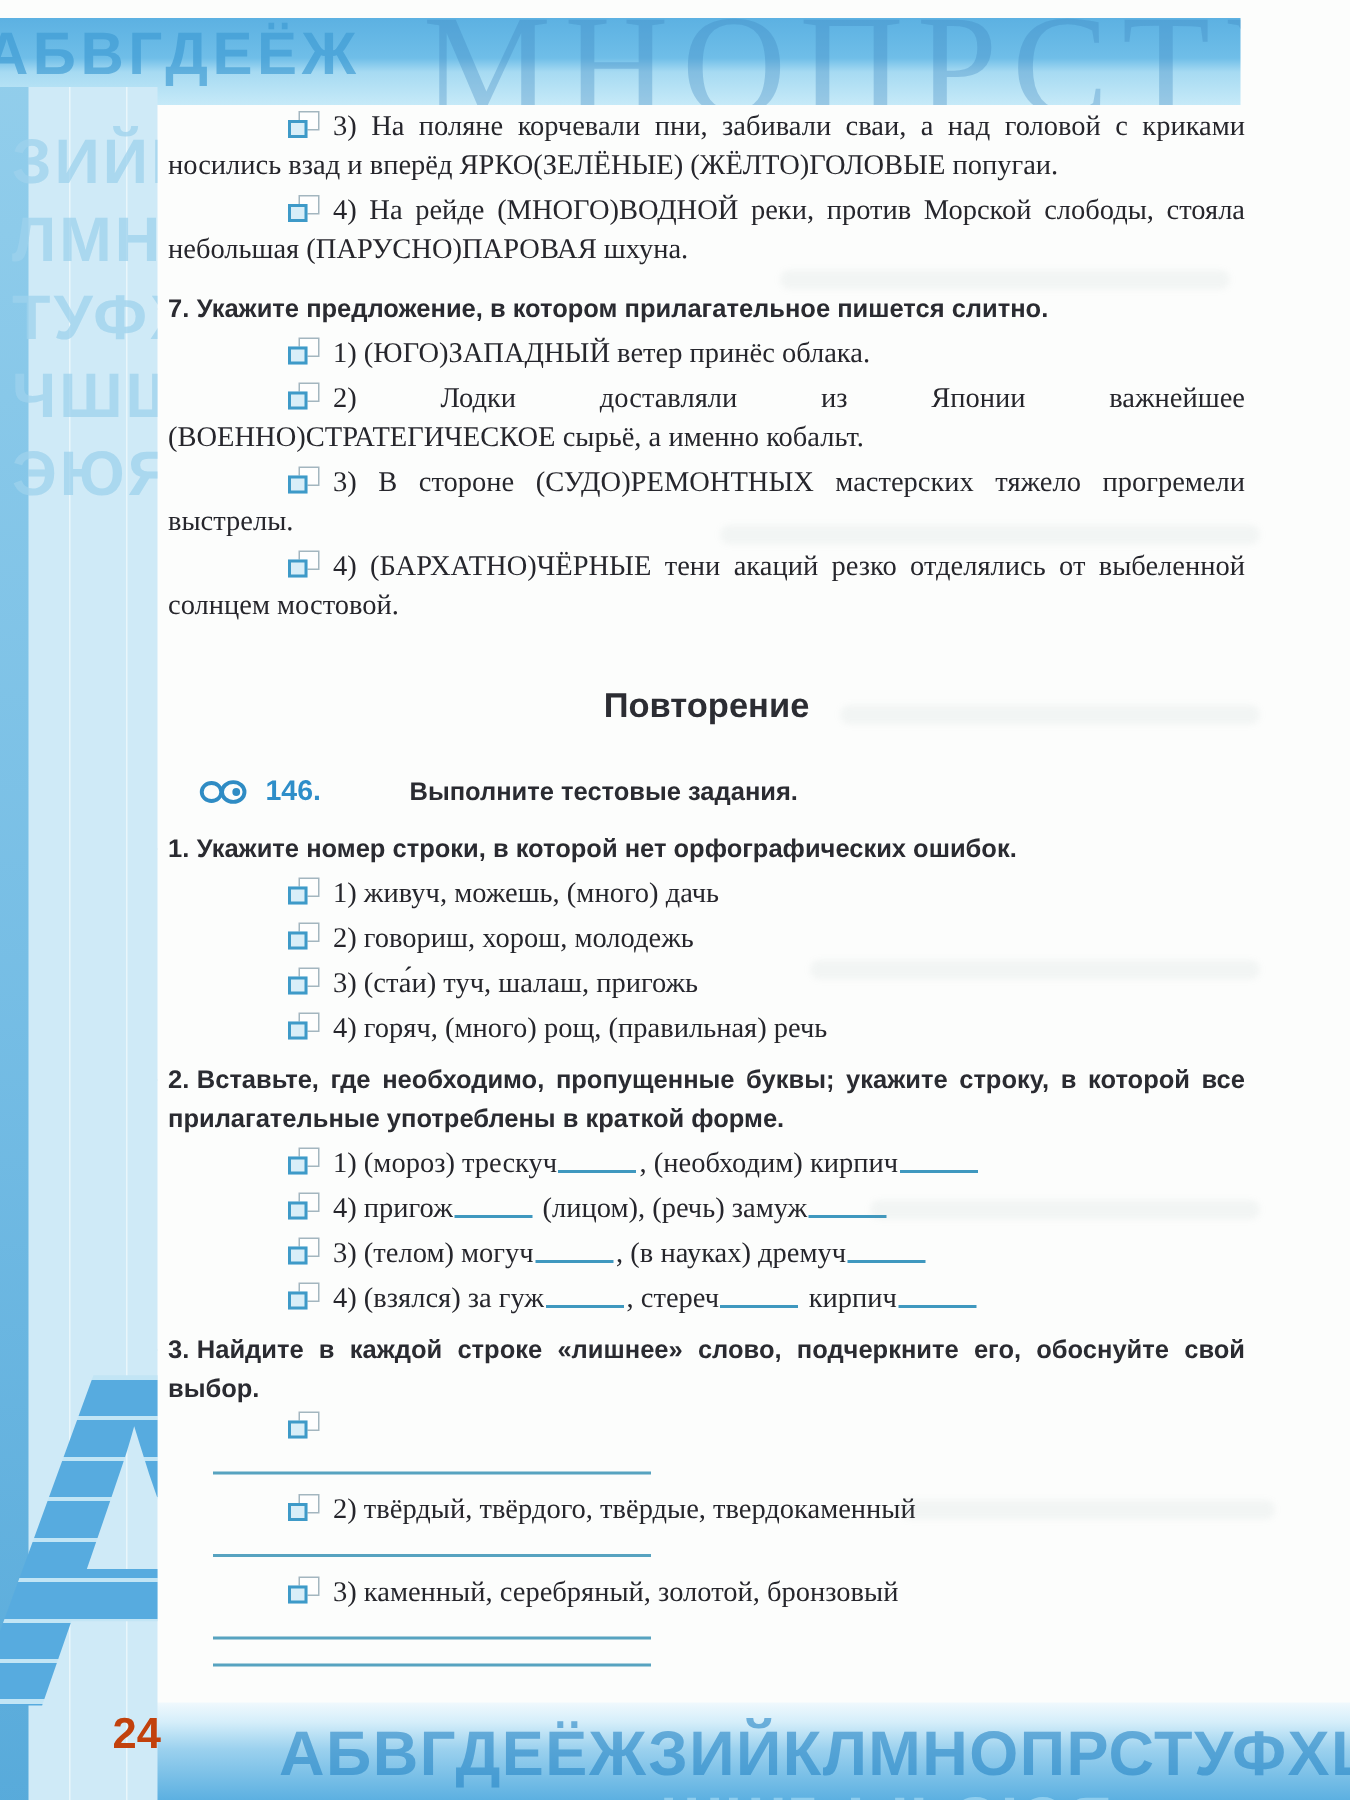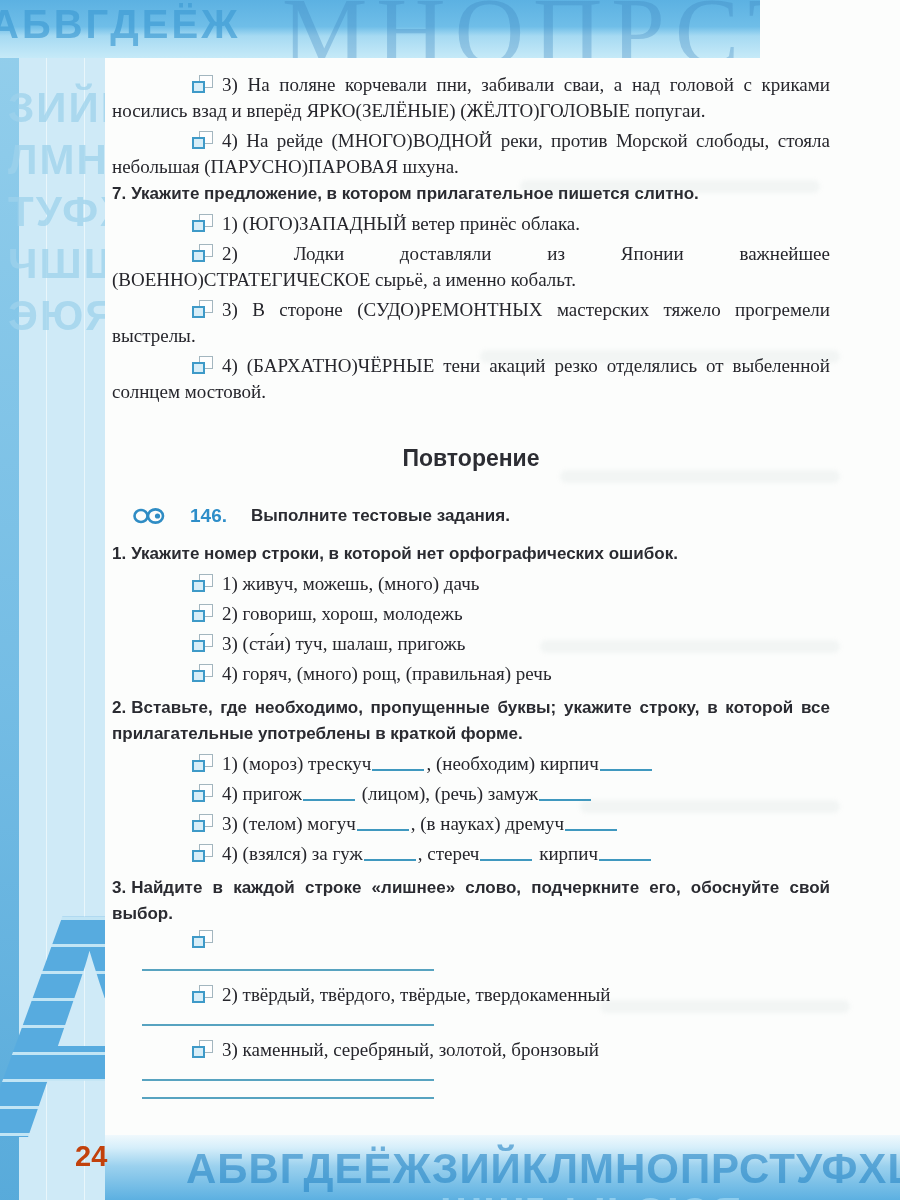--- a/index.html
+++ b/index.html
@@ -5,21 +5,21 @@
   * { margin:0; padding:0; box-sizing:border-box; }
   html,body { background:#e8eef2; }
   .page {
     position:relative; width:900px; height:1200px; overflow:hidden;
     background:#fcfdfc; font-family:"Liberation Serif","DejaVu Serif",serif;
     color:#26262c;
   }
 
   
   .top-strip{
-    position:absolute; left:0; top:0; width:760px; height:58px; overflow:hidden; z-index:2;
+    position:absolute; left:0; top:12px; width:827px; height:58px; overflow:hidden; z-index:2;
     background:linear-gradient(180deg,#5cb1e2 0%,#6fbee8 46%,#a6daf2 62%,#c6eaf8 100%);
   }
   .top-strip .alpha-small{
     position:absolute; left:-10px; top:4px; white-space:nowrap;
     font:bold 40px/1 "Liberation Sans",sans-serif; letter-spacing:3px;
     color:#3f9cd4; opacity:.68;
   }
   .top-strip .watermark{
     position:absolute; left:282px; top:-16px; white-space:nowrap;
     font:400 96px/1 "Liberation Serif",serif; letter-spacing:9px;
@@ -76,39 +76,39 @@
   .opt:first-child{ margin-top:0; }
 
   .cb{
     display:inline-block; position:relative; width:21px; height:18px;
     margin-right:9px; vertical-align:-2px; text-indent:0;
   }
   .cb i{ position:absolute; right:0; top:0; width:14px; height:13px; background:#fefefe; border:1px solid #a3b6bf; }
   .cb b{ position:absolute; left:0; bottom:0; width:13px; height:12px; background:#d8eef8; border:2px solid #3e9ac8; }
 
   .task-header{
-    position:relative; margin-top:1px; text-align:justify;
+    position:relative; margin-top:13px; text-align:justify;
     font:bold 17px/26px "Liberation Sans","DejaVu Sans",sans-serif; color:#2a2b31;
   }
   .tri{
     position:absolute; left:-17px; top:8px; width:0; height:0;
     border-left:10px solid #2f8cc4; border-top:5px solid transparent; border-bottom:5px solid transparent;
   }
   .task-header .num{ margin-right:5px; }
 
   .section-heading{
     margin-top:38px; text-align:center;
     font:bold 23px/30px "Liberation Sans","DejaVu Sans",sans-serif; color:#2c2d33;
   }
   .exercise-line{
-    margin-top:30px; padding-left:20px; display:flex; align-items:center; gap:24px;
+    margin-top:30px; padding-left:20px; display:flex; align-items:center; gap:11px;
     font:bold 17px/26px "Liberation Sans","DejaVu Sans",sans-serif; color:#2a2b31;
   }
   .exercise-line .exnum{ color:#2e8ec9; font-size:19px; }
-  .exercise-line .extitle{ font-weight:bold; }
+  .exercise-line .extitle{ font-weight:bold;margin-left:48px; }
   .link-icon{ flex:0 0 auto; }
 
   .blank{
     display:inline-block; width:52px; height:15px; margin:0 2px -1px 1px;
     border-bottom:2px solid #3f98bf; text-indent:0;
   }
   .answer-line{
     width:292px; height:2px; background:#3a93b5; opacity:.85;
     margin:16px 0 11px 30px;
   }

